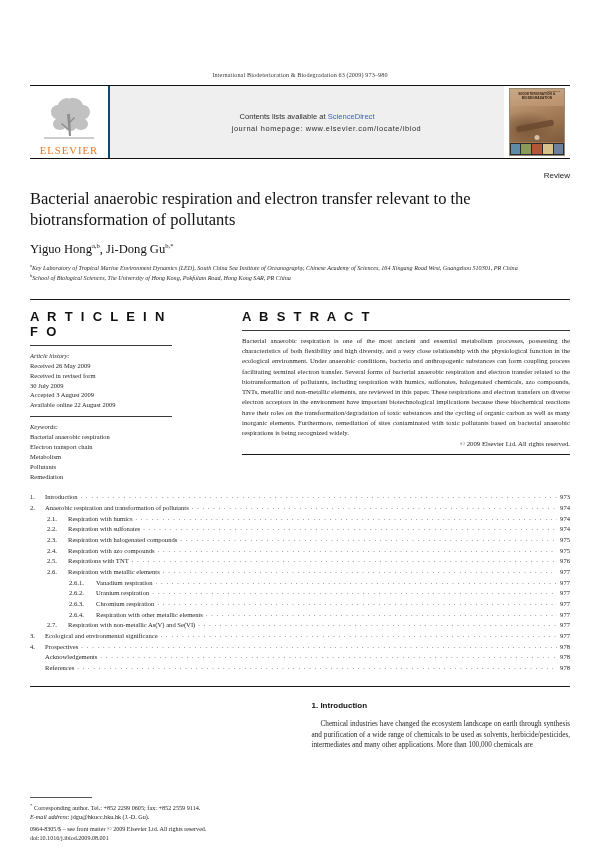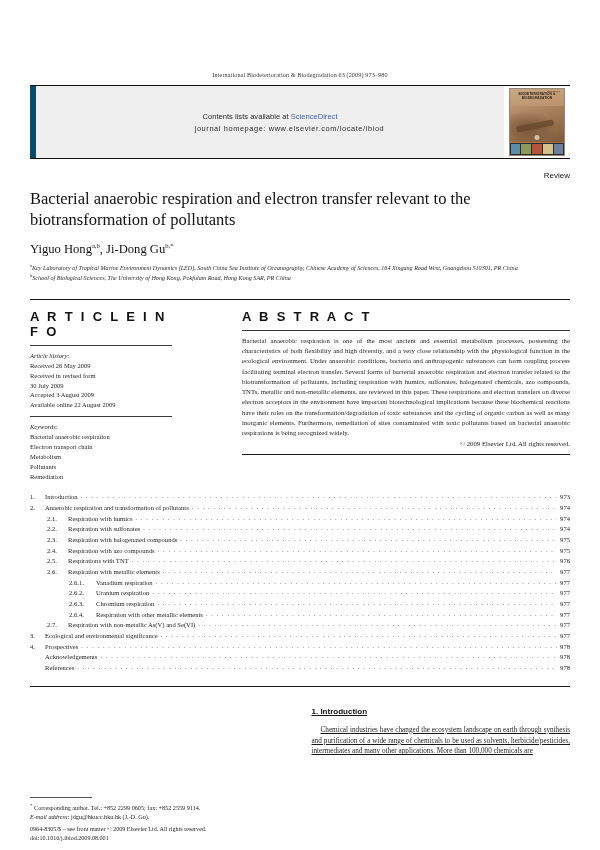--- a/index.html
+++ b/index.html
@@ -62,21 +62,21 @@
     margin-top: 1px;
   }
   .banner-center {
     flex: 1 1 auto;
     background: #efefef;
     display: flex;
     flex-direction: column;
     align-items: center;
     justify-content: center;
     gap: 3px;
-    border-left: 6px solid #0c4a6e;
+    border-left: 2px solid #0c4a6e;
   }
   .contents-line {
     font-family: "Liberation Sans", sans-serif;
     font-size: 7.6px;
     color: #2b2b2b;
   }
   .contents-line .sd {
     color: #3b5fab;
   }
   .journal-title {
@@ -312,23 +312,22 @@
   .indent2 { padding-left: 17px; }
   .indent3 { padding-left: 39px; }
   .toc-rule {
     border-top: .9px solid #1a1a1a;
     margin-top: 12px;
   }
 
   
   .body-cols {
     display: flex;
-    margin-top: 20px;
+    margin-top: 14px;
     gap: 23px;
-    text-decoration: underline;
   }
   .col {
     flex: 1 1 0;
     min-width: 0;
   }
   .intro-head {
     font-family: "Liberation Sans", sans-serif;
     font-size: 8px;
     font-weight: bold;
     color: #111;
@@ -373,20 +372,33 @@
 </style>
 </head>
 <body>
 
 <div class="page">
 
   <div class="running-head">International Biodeterioration &amp; Biodegradation 63 (2009) 973–980</div>
 
   <div class="banner">
 
+    <div class="banner-logo">
+      <span>
+        <svg class="tree-svg" width="62" height="50" viewBox="0 0 62 50" aria-hidden="true">
+          <g fill="#8e8e8e">
+            <path d="M30 4c-5 0-9 3-10 7-4 0-7 3-7 7 0 3 2 6 5 7-2 1-3 3-3 5 0 3 3 6 7 6 2 0 4-1 5-2 1 2 3 3 6 3 2 0 4-1 5-3 1 1 3 2 5 2 4 0 7-3 7-6 0-2-1-4-3-5 3-1 5-4 5-7 0-4-3-7-7-7-1-4-5-7-10-7-2 0-4 0-5 1z" opacity="0.55"></path>
+            <path d="M29 20l2 22h2l-1-22z"></path>
+            <path d="M31 30l6-6-1-1-6 6zM31 35l-7-6-1 1 7 6z"></path>
+          </g>
+          <path d="M6 44h50" stroke="#9a9a9a" stroke-width="1" fill="none"></path>
+        </svg>
+      </span>
+      <div class="elsevier-word">ELSEVIER</div>
+    </div>
 
     <div class="banner-center">
       <div class="contents-line"><span>Contents lists available at </span><span class="sd">ScienceDirect</span></div>
       <div class="homepage-line">journal homepage: www.elsevier.com/locate/ibiod</div>
     </div>
 
     <div class="banner-cover">
       <div class="cover-thumb">
         <div class="cover-sub">International</div>
         <div class="cover-head">BIODETERIORATION &amp; BIODEGRADATION</div>

